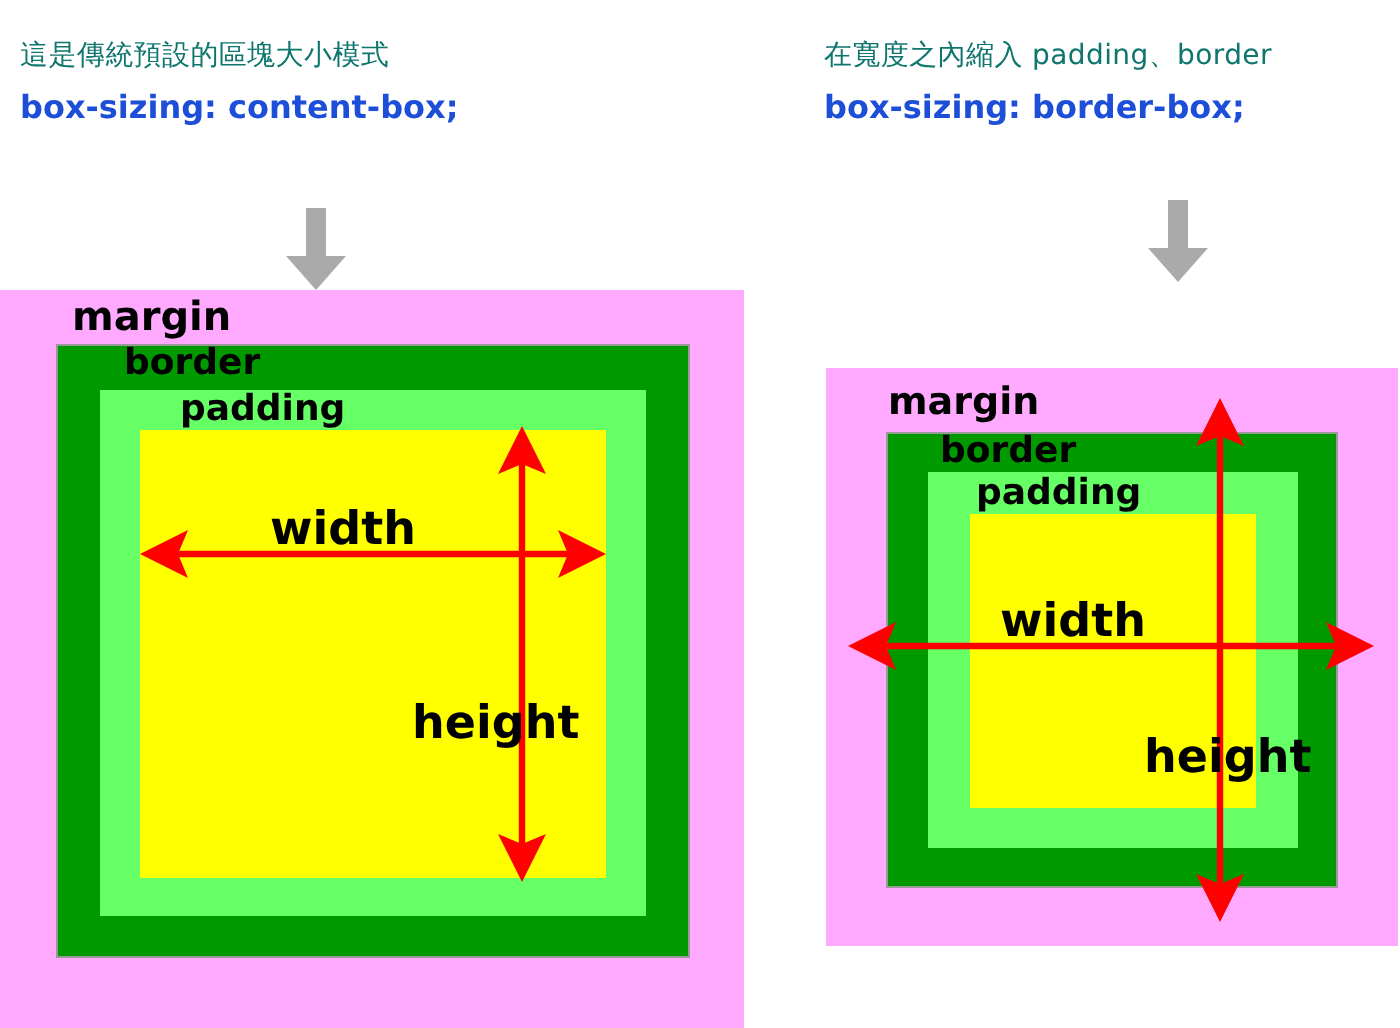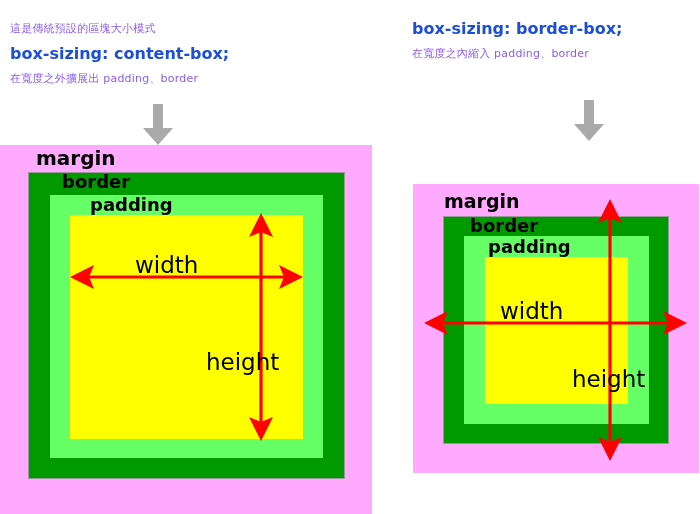--- a/index.html
+++ b/index.html
@@ -15,22 +15,22 @@
     font-family: "DejaVu Sans", "Liberation Sans", sans-serif;
   }
 
   
   .caption {
     position: absolute;
     white-space: nowrap;
   }
   .caption .line {
     display: block;
-    color: #8b5cf6;
-    font-size: 11px;
+    color: #0f766e;
+    font-size: 14px;
     line-height: 25px;
     letter-spacing: 0.2px;
   }
   .caption .code {
     color: #1d4ed8;
     font-weight: bold;
     font-size: 16px;
     letter-spacing: 0px;
   }
   #caption-left  { left: 10px;  top: 16px; }
@@ -78,21 +78,21 @@
   }
 
   
   .dim {
     position: absolute;
     z-index: 8;
   }
   .dim-label {
     position: absolute;
     color: #000000;
-    font-weight: normal;
+    font-weight: bold;
     white-space: nowrap;
     z-index: 9;
     text-align: center;
   }
 
   
   #diagram-left .margin-box  { left: -8px; top: 145px;  width: 380px; height: 372px; }
   #diagram-left .border-box  { left: 28px; top: 172px;  width: 317px; height: 307px; }
   #diagram-left .padding-box { left: 50px; top: 195px;  width: 273px; height: 263px; }
   #diagram-left .content-box { left: 70px; top: 215px;  width: 233px; height: 224px; }
@@ -120,26 +120,25 @@
   #dim-height-right { left: 591px; top: 199px; width: 38px;  height: 262px; }
   #label-width-right  { left: 500px; top: 298px; font-size: 23px; }
   #label-height-right { left: 572px; top: 366px; font-size: 23px; }
 </style>
 </head>
 <body>
 
 <div class="caption" id="caption-left">
   <span class="line">這是傳統預設的區塊大小模式</span>
   <span class="line code">box-sizing: content-box;</span>
-  <span class="line">在寬度之外擴展出  padding、border</span>
 </div>
 
 <div class="caption" id="caption-right">
+  <span class="line">在寬度之內縮入  padding、border</span>
   <span class="line code">box-sizing: border-box;</span>
-  <span class="line">在寬度之內縮入  padding、border</span>
 </div>
 
 <svg class="gray-arrow" id="gray-arrow-left" viewBox="0 0 32 42">
   <polygon points="11,0 21,0 21,24 31,24 16,41 1,24 11,24" fill="#aaaaaa"></polygon>
 </svg>
 <svg class="gray-arrow" id="gray-arrow-right" viewBox="0 0 32 42">
   <polygon points="11,0 21,0 21,24 31,24 16,41 1,24 11,24" fill="#aaaaaa"></polygon>
 </svg>
 
 <div id="diagram-left">

